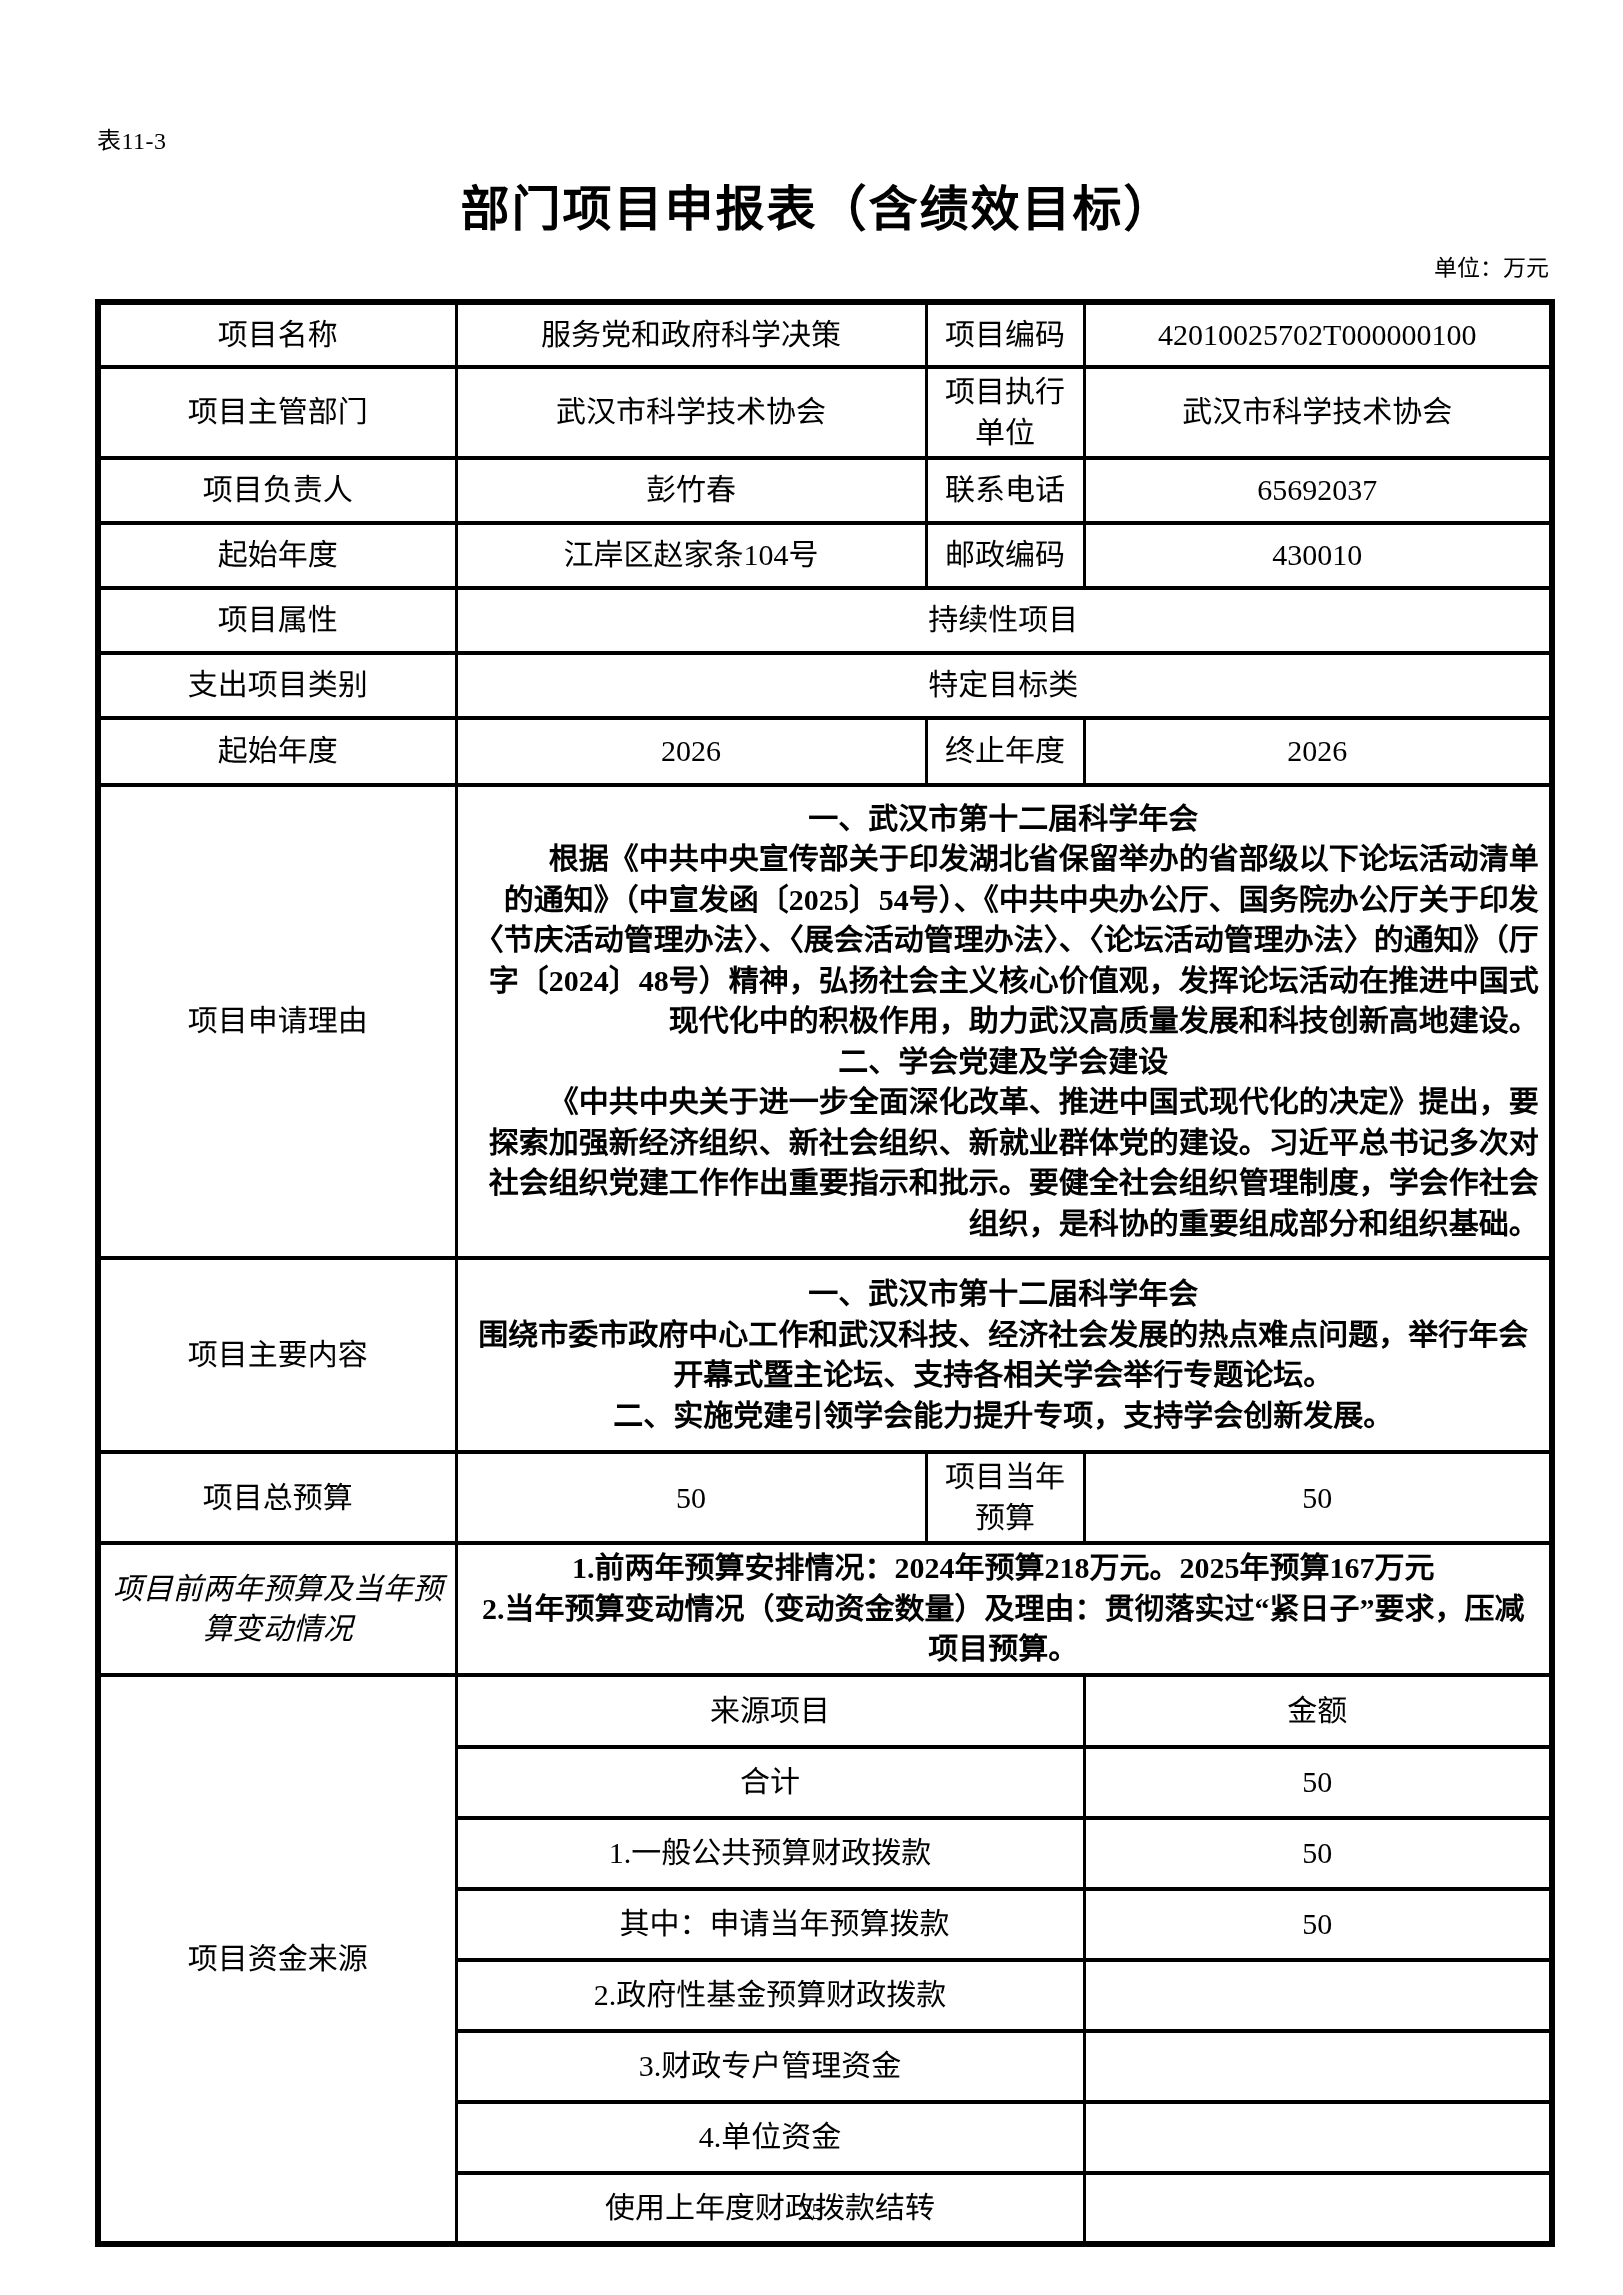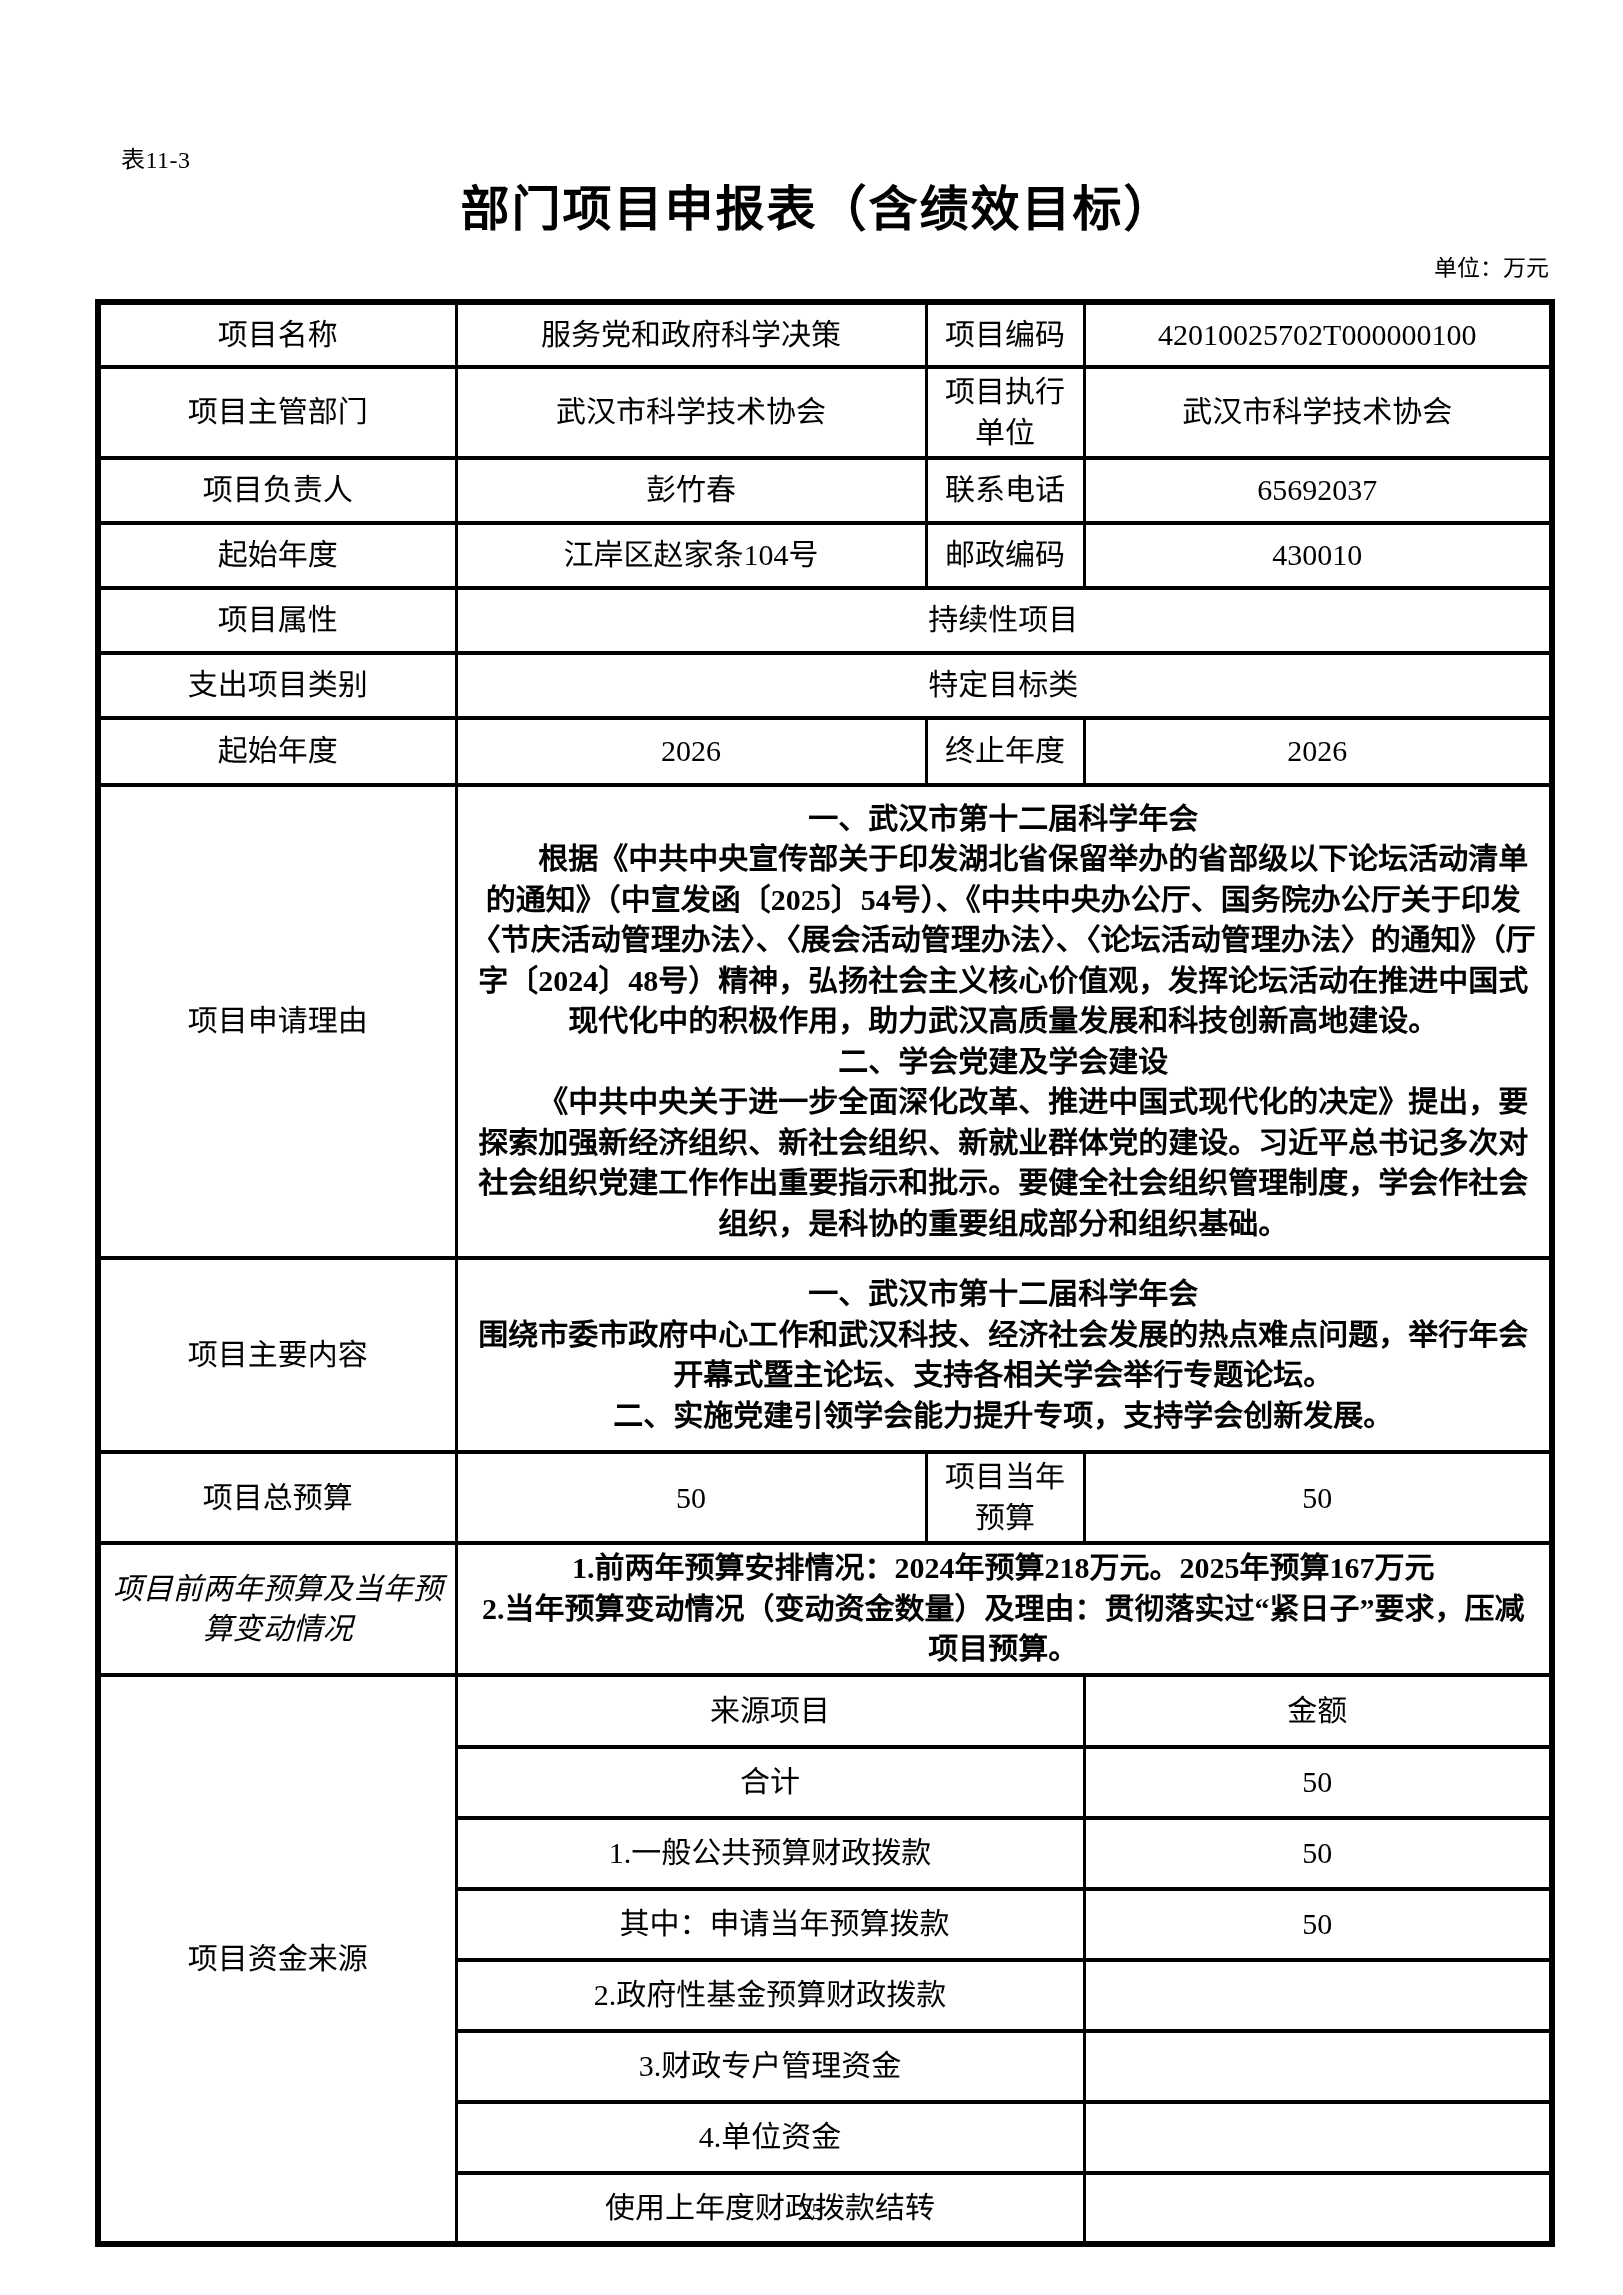--- a/index.html
+++ b/index.html
@@ -3,22 +3,22 @@
 <meta charset="utf-8">
 <style>
   html,body{margin:0;padding:0;background:#ffffff;}
   body{
     width:1623px;height:2295px;
     font-family:"Liberation Serif","DejaVu Serif",serif;
     color:#000;
   }
   .page{position:relative;width:1623px;height:2295px;background:#fff;overflow:hidden;}
   .doc-tag{
-    position:absolute;left:97px;top:140px;
-    font-size:24px;letter-spacing:0.5px;margin-left:24px;
+    position:absolute;left:97px;top:121px;
+    font-size:24px;letter-spacing:0.5px;
   }
   .doc-title{
     position:absolute;left:0;top:169px;width:1623px;
     text-align:center;font-size:49px;font-weight:bold;letter-spacing:2px;padding-left:6px;
   }
   .unit-note{
     position:absolute;left:95px;top:249px;width:1454px;
     text-align:right;font-size:23px;
   }
   table.form{
@@ -37,21 +37,21 @@
     overflow:hidden;
   }
   td.labelcell{font-size:23.5px;}
   td.wraplabel{padding-left:36px;padding-right:36px;font-style:italic;}
   td.narrow{padding-left:12.3px;padding-right:12.3px;}
   td.textcell{
     text-align:left;font-size:23px;line-height:1.6;
     padding:7.2px 17.4px;
   }
   td.textcell p{margin:0;font-weight:bold;}
-  td.textcell p.indent{text-indent:2em;}
+  td.textcell p.indent{text-indent:2em;text-align:right;}
   td.srccell{text-align:left;padding-left:13.3px;font-size:23px;}
   td.srccell.sub{padding-left:39px;}
   td.amountcell{font-size:23.5px;}
   .page-number{
     position:absolute;left:0;top:2198px;width:1623px;
     text-align:center;font-size:23.5px;
   }
 </style>
 </head>
 <body>

